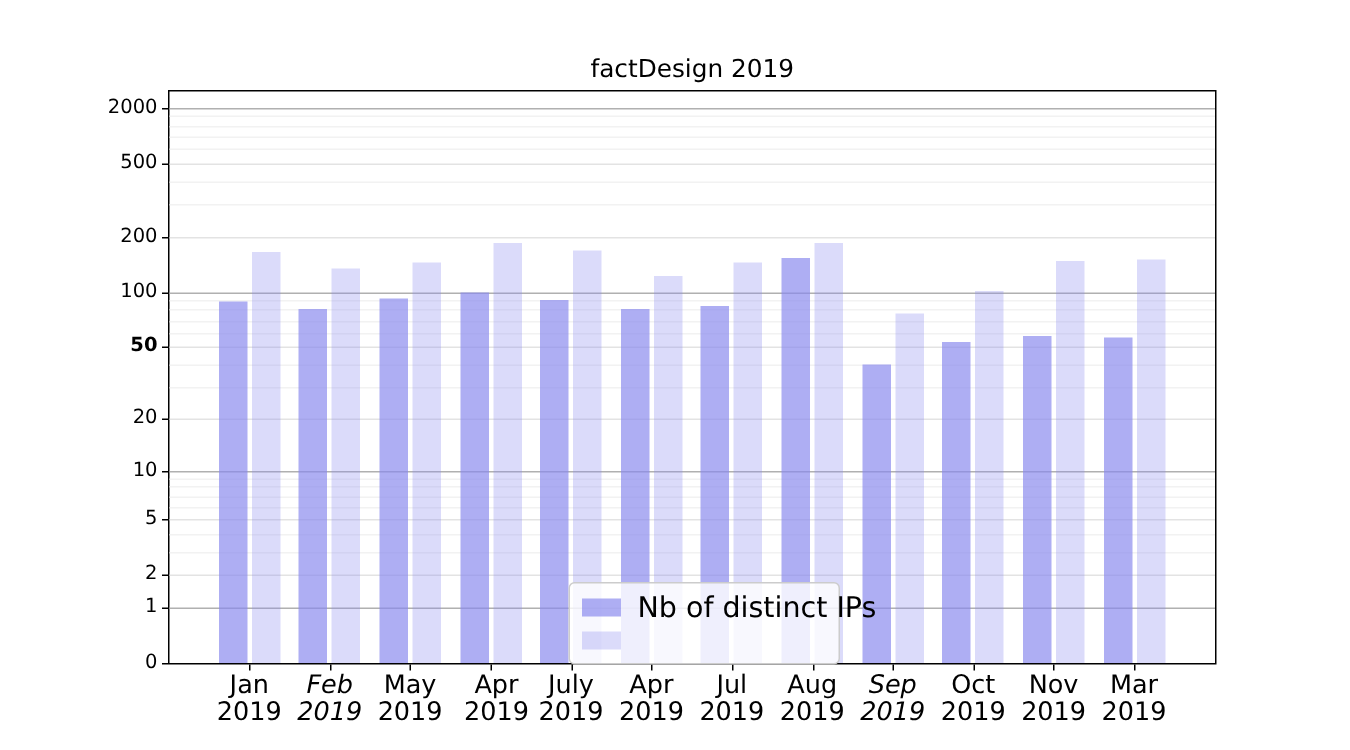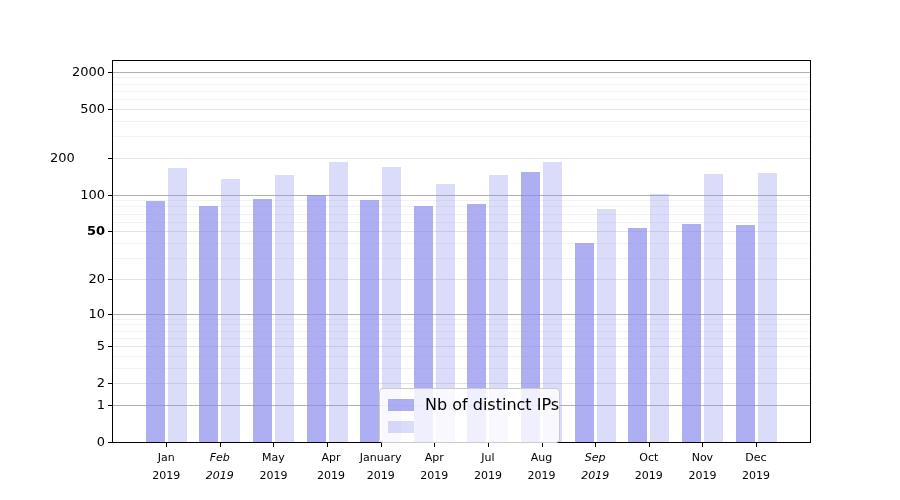--- a/index.html
+++ b/index.html
@@ -21,36 +21,37 @@
   .gridline.sub{background:#e3e3e3;}
   .gridline.minor{background:#f2f2f2;}
   .bar{position:absolute;z-index:2;}
   .legend{
     position:absolute;left:266px;top:327px;width:163px;z-index:5;
     background:rgba(255,255,255,0.8);border:1px solid #cccccc;border-radius:4px;
     padding:6px 8px;display:flex;flex-direction:column;gap:3px;
   }
   .legend-row{display:flex;align-items:center;gap:11px;height:19px;}
   .legend-swatch{width:26px;height:12px;flex:0 0 auto;}
-  .legend-text{font-size:16px;white-space:nowrap;}
+  .legend-text{font-size:19px;white-space:nowrap;}
   .ytick-label{
     position:absolute;left:20px;width:85px;text-align:right;
     font-size:13px;line-height:16px;
   }
   .ytick-mark{position:absolute;left:108px;width:4px;height:1px;background:#000;}
   .xtick-label{
     position:absolute;top:449px;width:60px;text-align:center;
-    font-size:11px;line-height:17.5px;
+    font-size:17px;line-height:17.5px;
   }
   .xtick-mark{position:absolute;top:443px;width:1px;height:4px;background:#000;}
 </style>
 </head>
 <body>
 
 <div class="figure">
+  <div class="chart-title">factDesign 2019</div>
 
   <div class="plot-area">
     <div class="legend">
       <div class="legend-row">
         <span class="legend-swatch" style="background: rgba(136, 136, 238, 0.68);"></span>
         <span class="legend-text">Nb of distinct IPs</span>
       </div>
       <div class="legend-row">
         <span class="legend-swatch" style="background: rgba(136, 136, 238, 0.3);"></span>
       </div>
@@ -117,21 +118,21 @@
     <div class="ytick-label" style="top: 338px;">5</div>
     <div class="ytick-mark" style="top: 346px;"></div>
     <div class="ytick-label" style="top: 305.5px;">10</div>
     <div class="ytick-mark" style="top: 313.5px;"></div>
     <div class="ytick-label" style="top: 270.8px;">20</div>
     <div class="ytick-mark" style="top: 278.8px;"></div>
     <div class="ytick-label" style="top: 223.2px; font-weight: bold;">50</div>
     <div class="ytick-mark" style="top: 231.2px;"></div>
     <div class="ytick-label" style="top: 186.6px;">100</div>
     <div class="ytick-mark" style="top: 194.6px;"></div>
-    <div class="ytick-label" style="top: 149.7px; text-align: center;">200</div>
+    <div class="ytick-label" style="top: 149.7px;">200</div>
     <div class="ytick-mark" style="top: 157.7px;"></div>
     <div class="ytick-label" style="top: 100.8px;">500</div>
     <div class="ytick-mark" style="top: 108.8px;"></div>
     <div class="ytick-label" style="top: 63.6px;">2000</div>
     <div class="ytick-mark" style="top: 71.6px;"></div>
     <div class="xtick-label" style="left: 136.2px;">
       <div>Jan</div>
       <div>2019</div>
     </div>
     <div class="xtick-mark" style="left: 166.2px;"></div>
@@ -144,21 +145,21 @@
       <div>May</div>
       <div>2019</div>
     </div>
     <div class="xtick-mark" style="left: 273.4px;"></div>
     <div class="xtick-label" style="left: 301px;">
       <div>Apr</div>
       <div>2019</div>
     </div>
     <div class="xtick-mark" style="left: 327.1px;"></div>
     <div class="xtick-label" style="left: 350.7px;">
-      <div>January</div>
+      <div>July</div>
       <div>2019</div>
     </div>
     <div class="xtick-mark" style="left: 380.7px;"></div>
     <div class="xtick-label" style="left: 404.3px;">
       <div>Apr</div>
       <div>2019</div>
     </div>
     <div class="xtick-mark" style="left: 434.3px;"></div>
     <div class="xtick-label" style="left: 457.9px;">
       <div>Jul</div>
@@ -179,17 +180,17 @@
       <div>Oct</div>
       <div>2019</div>
     </div>
     <div class="xtick-mark" style="left: 648.8px;"></div>
     <div class="xtick-label" style="left: 672.4px;">
       <div>Nov</div>
       <div>2019</div>
     </div>
     <div class="xtick-mark" style="left: 702.4px;"></div>
     <div class="xtick-label" style="left: 726px;">
-      <div>Dec</div>
+      <div>Mar</div>
       <div>2019</div>
     </div>
     <div class="xtick-mark" style="left: 756px;"></div>
   </div>
 
 </body></html>

